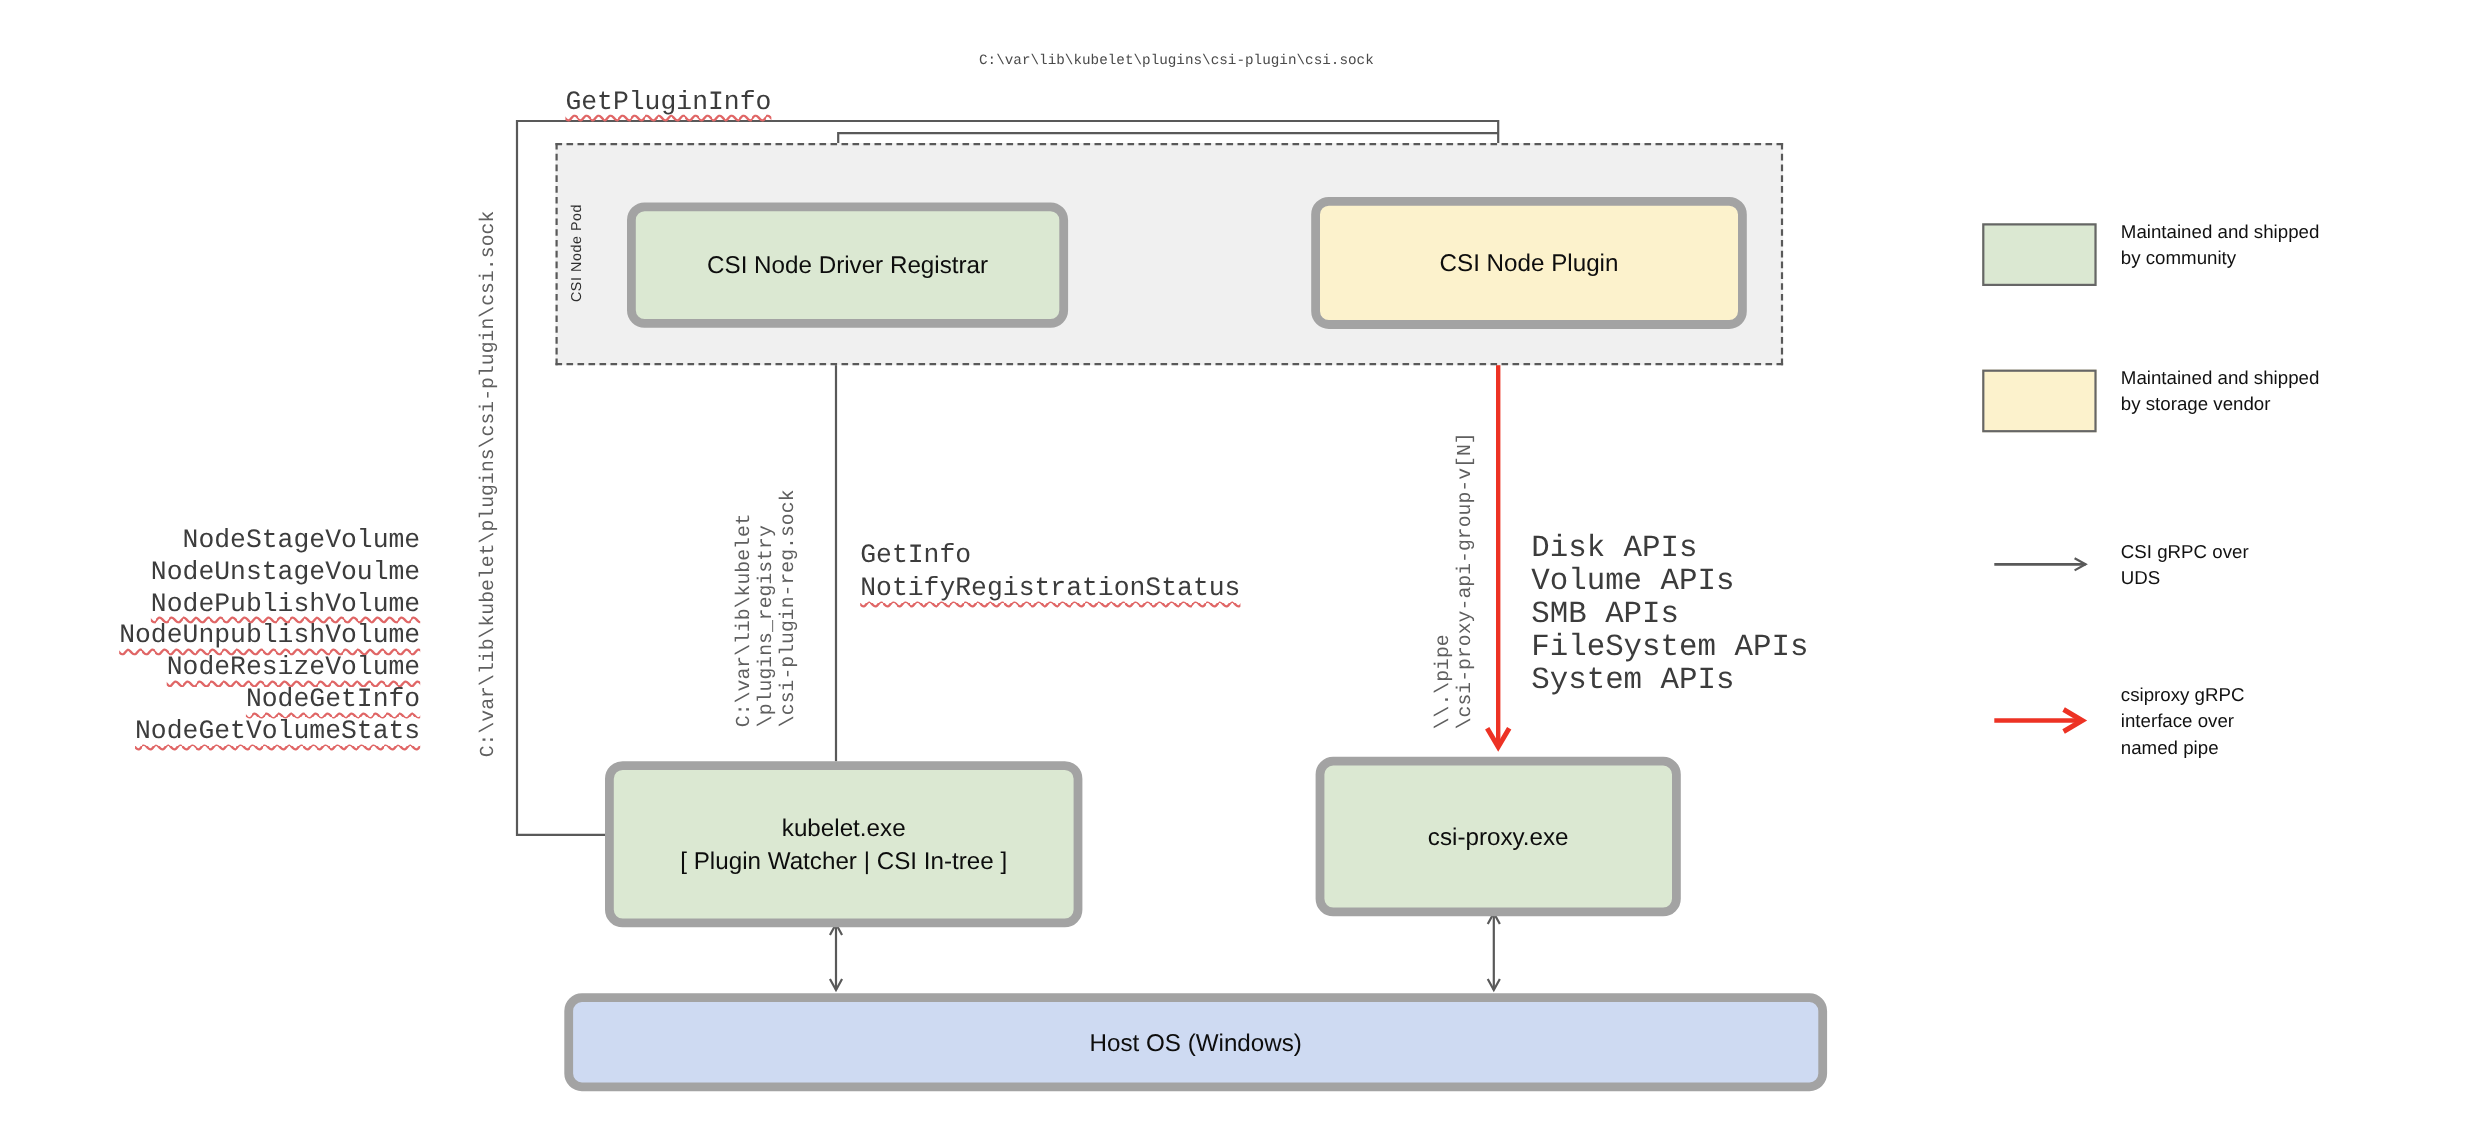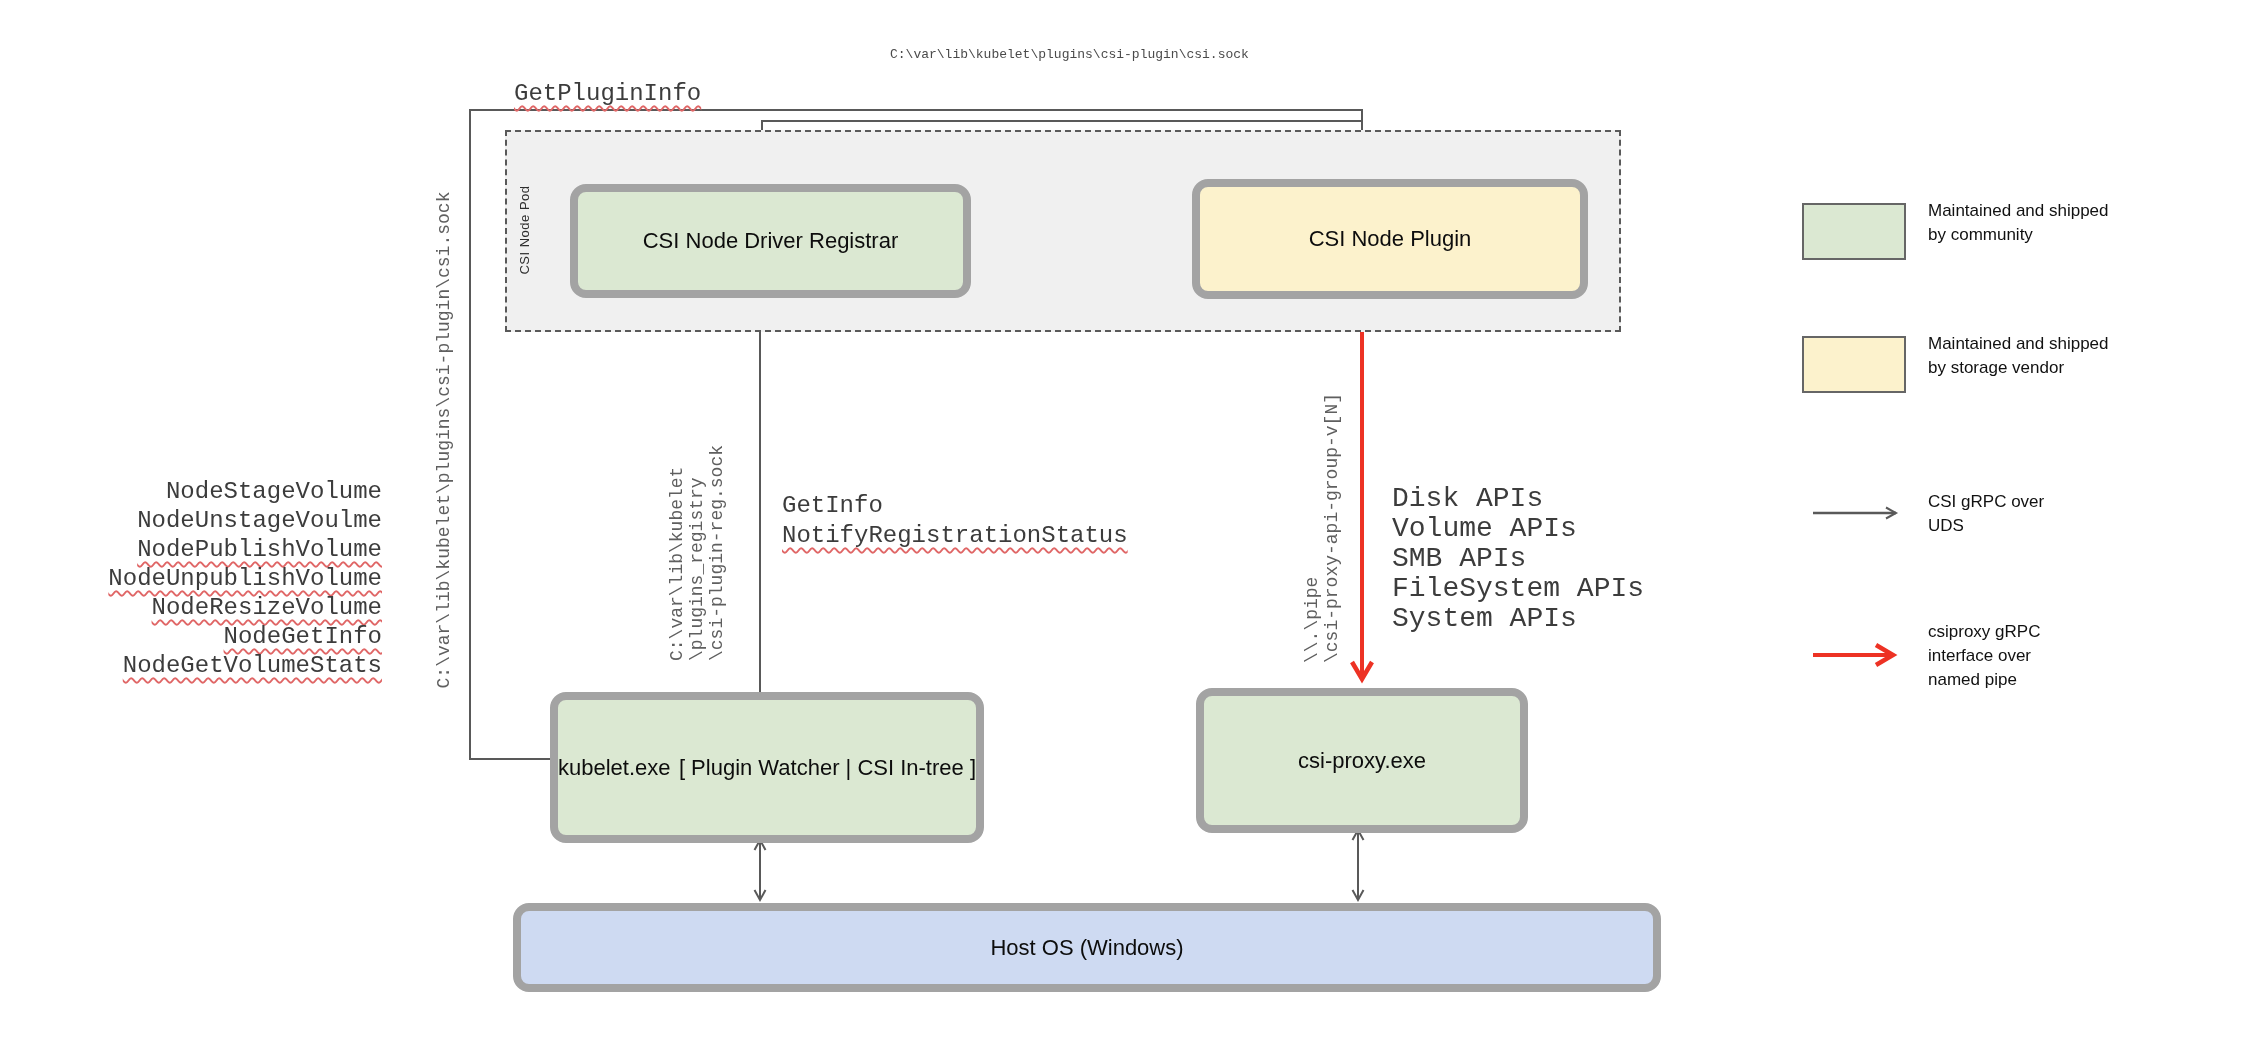--- a/index.html
+++ b/index.html
@@ -57,21 +57,21 @@
   </div>
 
   <div class="node-box green" style="left:570px;top:184px;width:385px;height:98px;">
     <span>CSI Node Driver Registrar</span>
   </div>
 
   <div class="node-box yellow" style="left:1192px;top:179px;width:380px;height:104px;border-radius:16px;">
     <span>CSI Node Plugin</span>
   </div>
 
-  <div class="node-box green" style="left:550px;top:692px;width:418px;height:135px;justify-content:space-between;">
+  <div class="node-box green" style="left:550px;top:692px;width:418px;height:135px;flex-direction:column;">
     <div>kubelet.exe</div>
     <div>[ Plugin Watcher | CSI In-tree ]</div>
   </div>
 
   <div class="node-box green" style="left:1196px;top:688px;width:316px;height:129px;">
     <span>csi-proxy.exe</span>
   </div>
 
   <div class="node-box blue" style="left:513px;top:903px;width:1132px;height:73px;">
     <span>Host OS (Windows)</span>

